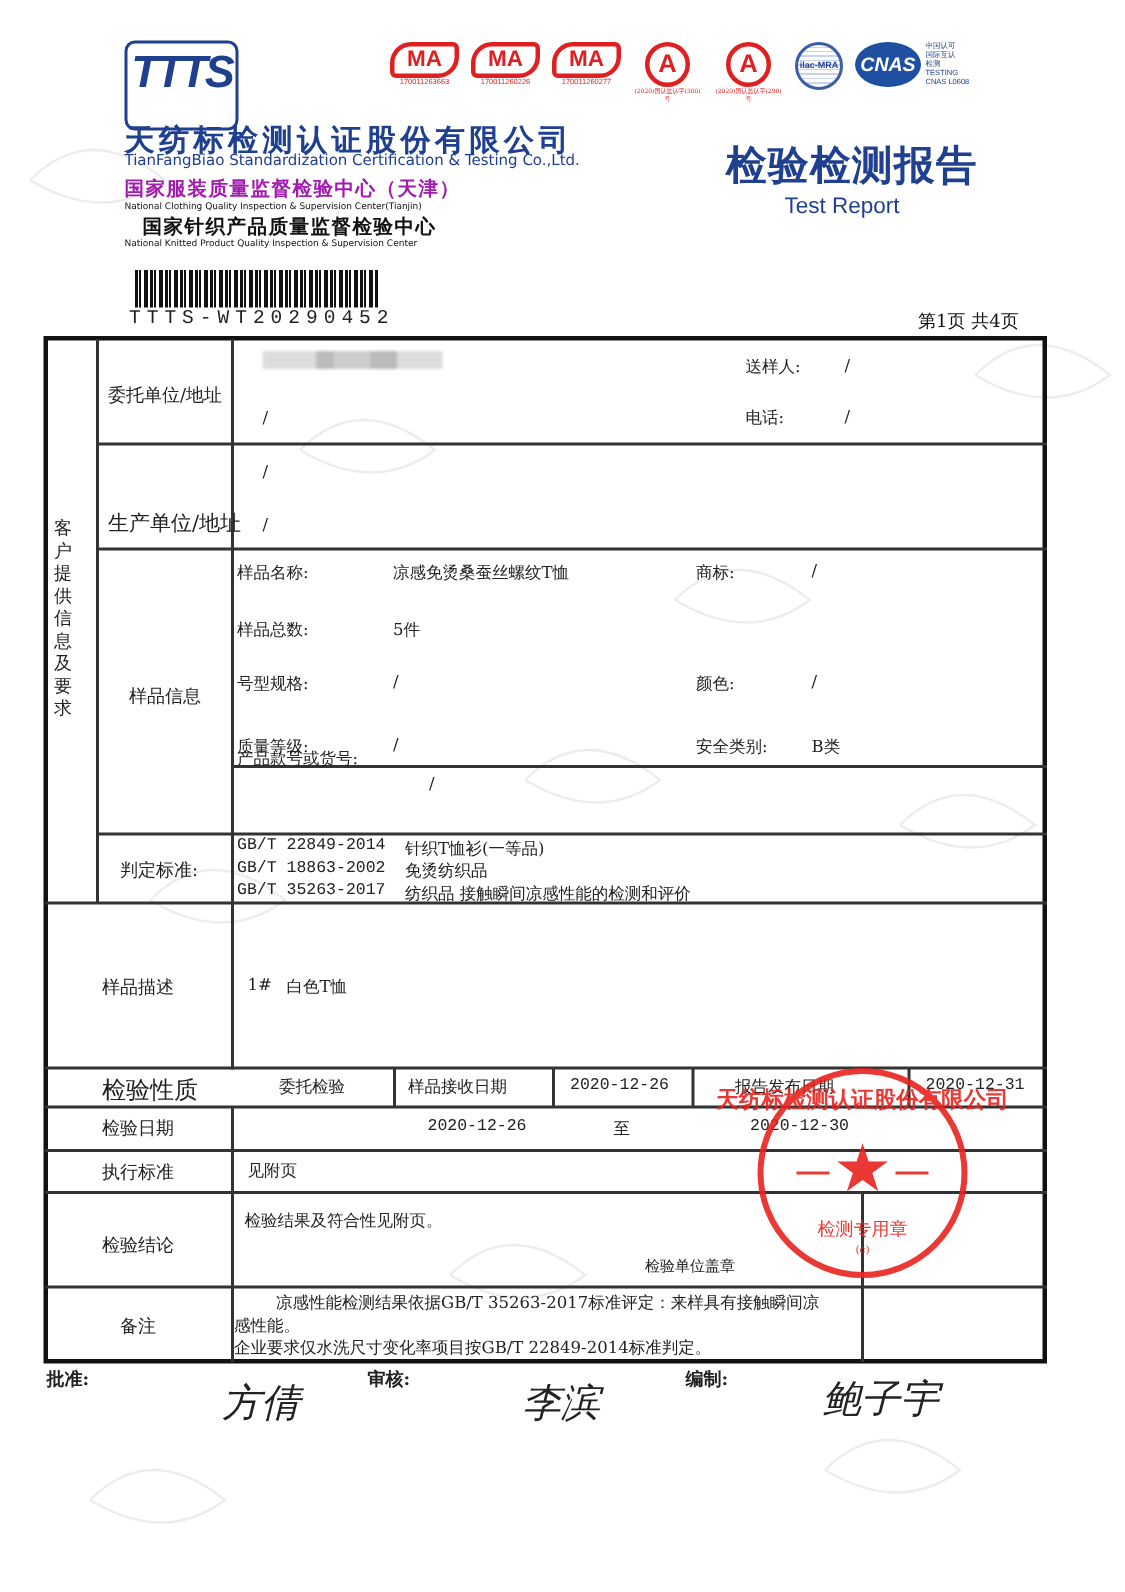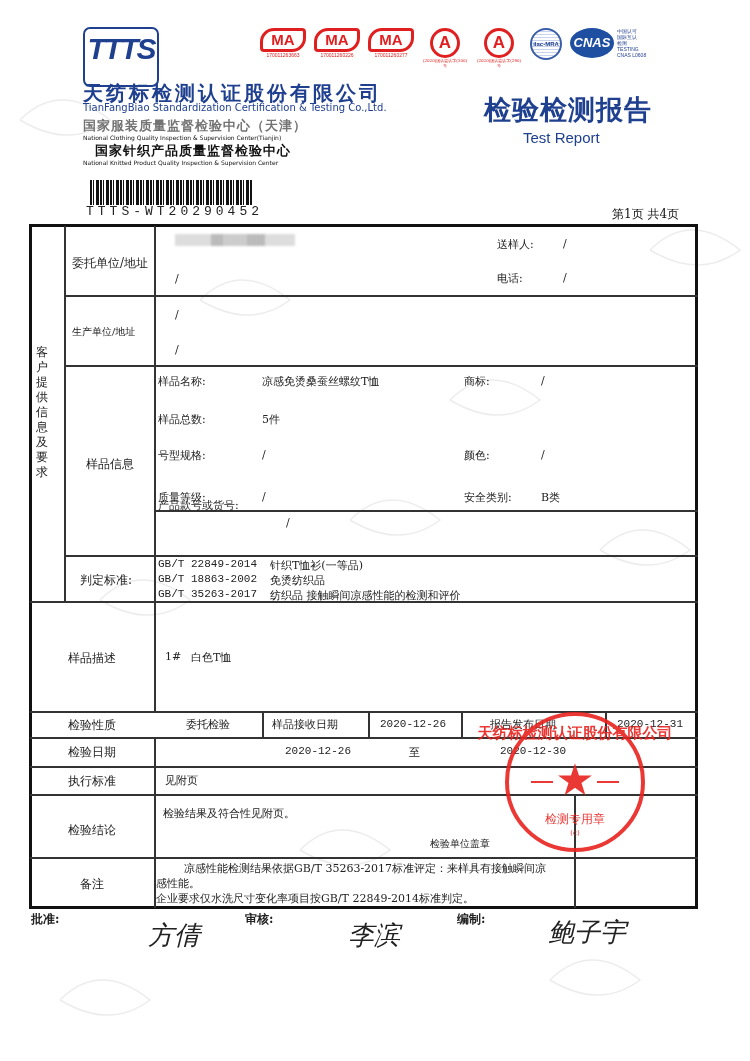--- a/index.html
+++ b/index.html
@@ -7,21 +7,21 @@
          font-family: "DejaVu Serif", "Liberation Serif", serif; color: #222; }
   .abs { position: absolute; }
   .wm { position:absolute; inset:0; opacity:0.18; pointer-events:none; }
   
   .logo-box { left: 83px; top: 27px; width: 76px; height: 60px; border: 2px solid #1f3f8f; border-radius: 7px;
               color:#1f3f8f; font-family:"Liberation Sans", sans-serif; font-weight:bold; font-style:italic;
               font-size:30px; letter-spacing:-2px; text-align:center; line-height:40px; }
   .company-cn { left: 83px; top: 80px; font-size: 20px; font-weight:bold; color:#1f3f8f; letter-spacing: 3px;
                 font-family:"DejaVu Sans", sans-serif; }
   .company-en { left: 83px; top: 102px; font-size: 10px; color:#1f3f8f; font-family:"DejaVu Sans", sans-serif; }
-  .center1-cn { left: 83px; top: 117px; font-size: 13px; font-weight:bold; color:#737373; font-family:Liberation Mono, monospace; letter-spacing:1px;}
+  .center1-cn { left: 83px; top: 117px; font-size: 13px; font-weight:bold; color:#a21caf; font-family:Liberation Mono, monospace; letter-spacing:1px;}
   .center1-en { left: 83px; top: 134px; font-size: 6px; color:#111; font-family:"DejaVu Sans", sans-serif; }
   .center2-cn { left: 83px; top: 142px; font-size: 13px; font-weight:bold; color:#111; font-family:"DejaVu Sans", sans-serif; letter-spacing:1px;padding-left:12px;}
   .center2-en { left: 83px; top: 159px; font-size: 6px; color:#111; font-family:"DejaVu Sans", sans-serif; }
   .barcode { left: 90px; top: 180px; width: 162px; height: 25px;
              background: repeating-linear-gradient(90deg,#111 0 2px,#fff 2px 3px,#111 3px 4px,#fff 4px 6px,#111 6px 9px,#fff 9px 10px); }
   .barcode-text { left: 86px; top: 204px; font-family:"Liberation Mono", monospace; font-size: 13px; letter-spacing: 4px; color:#222; }
   .marks { left: 260px; top: 28px; display:flex; gap:8px; align-items:flex-start; }
   .ma { width: 46px; text-align:center; }
   .ma .b { border:3px solid #e02020; border-radius: 14px 4px 14px 4px; color:#e02020; font-weight:bold;
            font-family:"Liberation Sans", sans-serif; font-size:15px; line-height:18px; height:24px; }
@@ -154,21 +154,21 @@
 <div class="vert">客户提供信息及要求</div>
 
 <div class="t" style="left:72px;top:255px;font-size:12px;">委托单位/地址</div>
 <div class="blur"></div>
 <div class="t" style="left:175px;top:272px;">/</div>
 <div class="t" style="left:497px;top:237px;">送样人:</div>
 <div class="t" style="left:563px;top:237px;">/</div>
 <div class="t" style="left:497px;top:271px;">电话:</div>
 <div class="t" style="left:563px;top:271px;">/</div>
 
-<div class="t" style="left:72px;top:325px;font-size:10px;">生产单位/地址</div>
+<div class="t" style="left:72px;top:340px;font-size:14px;">生产单位/地址</div>
 <div class="t" style="left:175px;top:308px;">/</div>
 <div class="t" style="left:175px;top:343px;">/</div>
 
 <div class="t" style="left:86px;top:456px;font-size:12px;">样品信息</div>
 <div class="t" style="left:158px;top:374px;">样品名称:</div>
 <div class="t" style="left:262px;top:374px;">凉感免烫桑蚕丝螺纹T恤</div>
 <div class="t" style="left:464px;top:374px;">商标:</div>
 <div class="t" style="left:541px;top:374px;">/</div>
 <div class="t" style="left:158px;top:412px;">样品总数:</div>
 <div class="t" style="left:262px;top:412px;">5件</div>
@@ -188,21 +188,21 @@
 <div class="t" style="left:270px;top:558px;">针织T恤衫(一等品)</div>
 <div class="t mono" style="left:158px;top:573px;">GB/T 18863-2002</div>
 <div class="t" style="left:270px;top:573px;">免烫纺织品</div>
 <div class="t mono" style="left:158px;top:588px;">GB/T 35263-2017</div>
 <div class="t" style="left:270px;top:588px;">纺织品 接触瞬间凉感性能的检测和评价</div>
 
 <div class="t" style="left:68px;top:650px;font-size:12px;">样品描述</div>
 <div class="t" style="left:165px;top:650px;">1#</div>
 <div class="t" style="left:191px;top:650px;">白色T恤</div>
 
-<div class="t" style="left:68px;top:717px;font-size:12px;">检验性质</div>
+<div class="t" style="left:68px;top:717px;font-size:16px;">检验性质</div>
 <div class="t" style="left:186px;top:717px;">委托检验</div>
 <div class="t" style="left:272px;top:717px;">样品接收日期</div>
 <div class="t mono" style="left:380px;top:718px;">2020-12-26</div>
 <div class="t" style="left:490px;top:717px;">报告发布日期</div>
 <div class="t mono" style="left:617px;top:718px;">2020-12-31</div>
 
 <div class="t" style="left:68px;top:744px;font-size:12px;">检验日期</div>
 <div class="t mono" style="left:285px;top:745px;">2020-12-26</div>
 <div class="t" style="left:409px;top:745px;">至</div>
 <div class="t mono" style="left:500px;top:745px;">2020-12-30</div>

